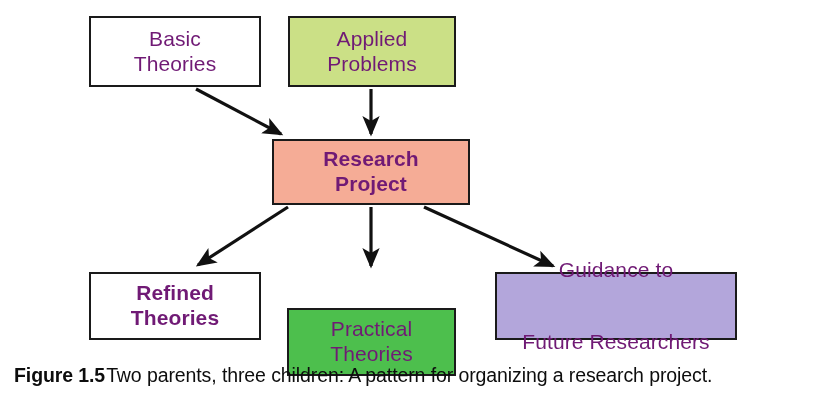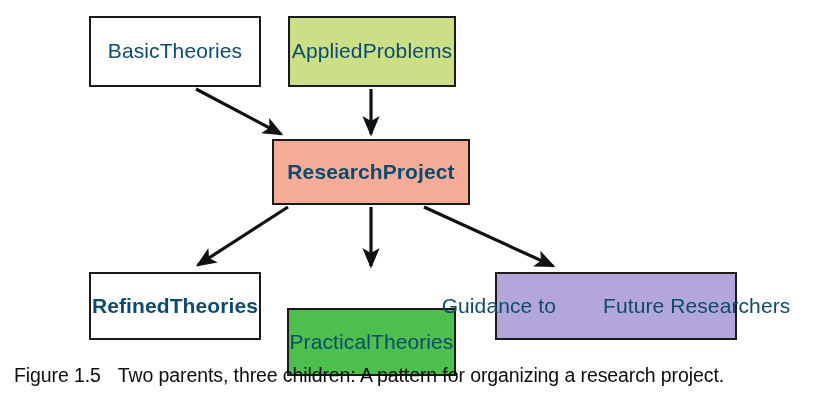--- a/index.html
+++ b/index.html
@@ -30,24 +30,25 @@
     width: 820px;
     height: 352px;
     pointer-events: none;
   }
 
   .node {
     position: absolute;
     box-sizing: border-box;
     border: 2px solid #1a1a1a;
     display: flex;
+    flex-direction: column;
     align-items: center;
     justify-content: center;
     text-align: center;
-    color: #0c4a6e;
+    color: #701a75;
     line-height: 1.18;
     letter-spacing: 0.1px;
   }
 
   .node .line {
     display: block;
     white-space: nowrap;
   }
 
   .node.plain {
@@ -93,22 +94,22 @@
     position: absolute;
     left: 14px;
     top: 364px;
     width: 800px;
     font-size: 19.5px;
     color: #0d0d0d;
     white-space: nowrap;
     letter-spacing: -0.1px;
   }
   #figure-caption .caption-label {
-    font-weight: 400;
-    margin-right: 17px;
+    font-weight: 700;
+    margin-right: 1px;
   }
   #figure-caption .caption-text {
     font-weight: 400;
   }
 </style>
 </head>
 <body>
 
 <div id="figure-canvas">
 

